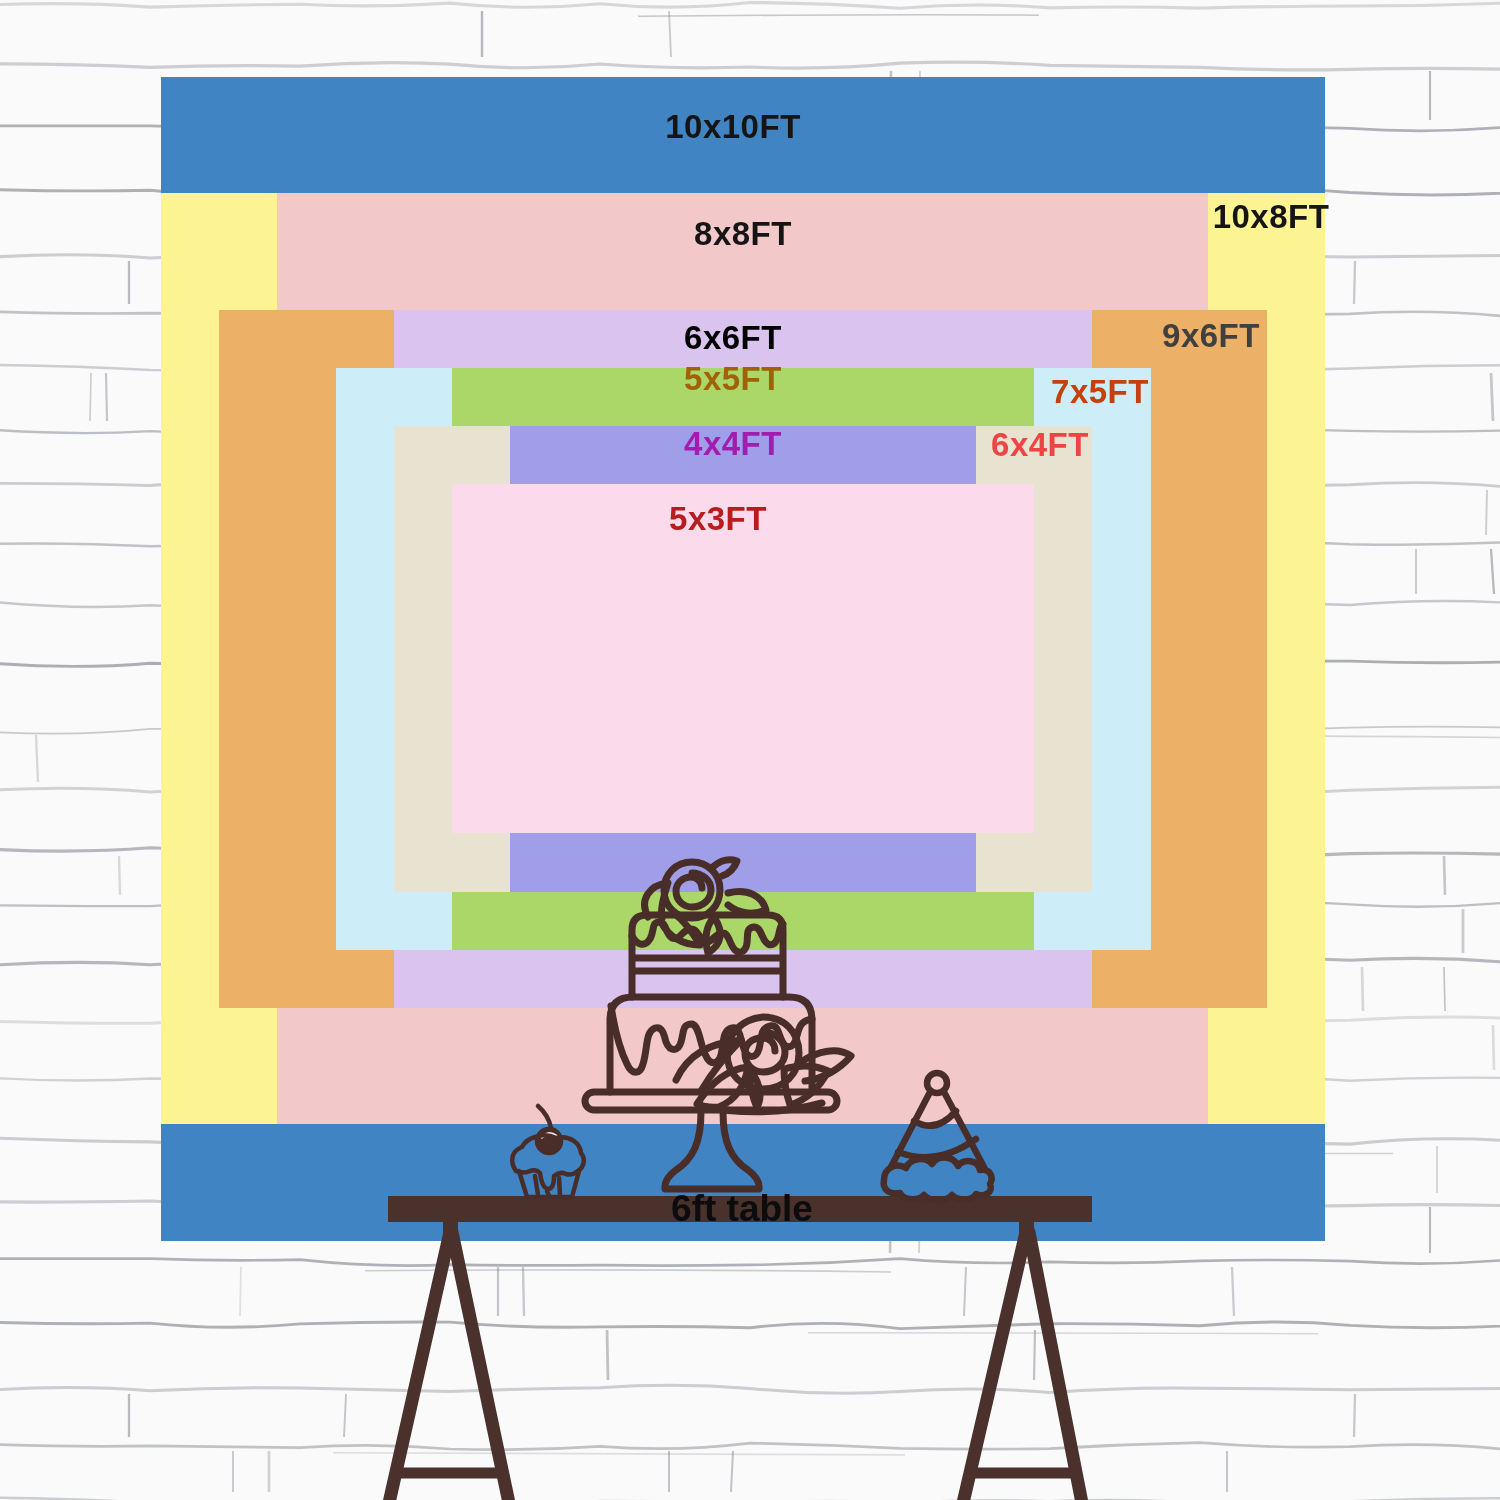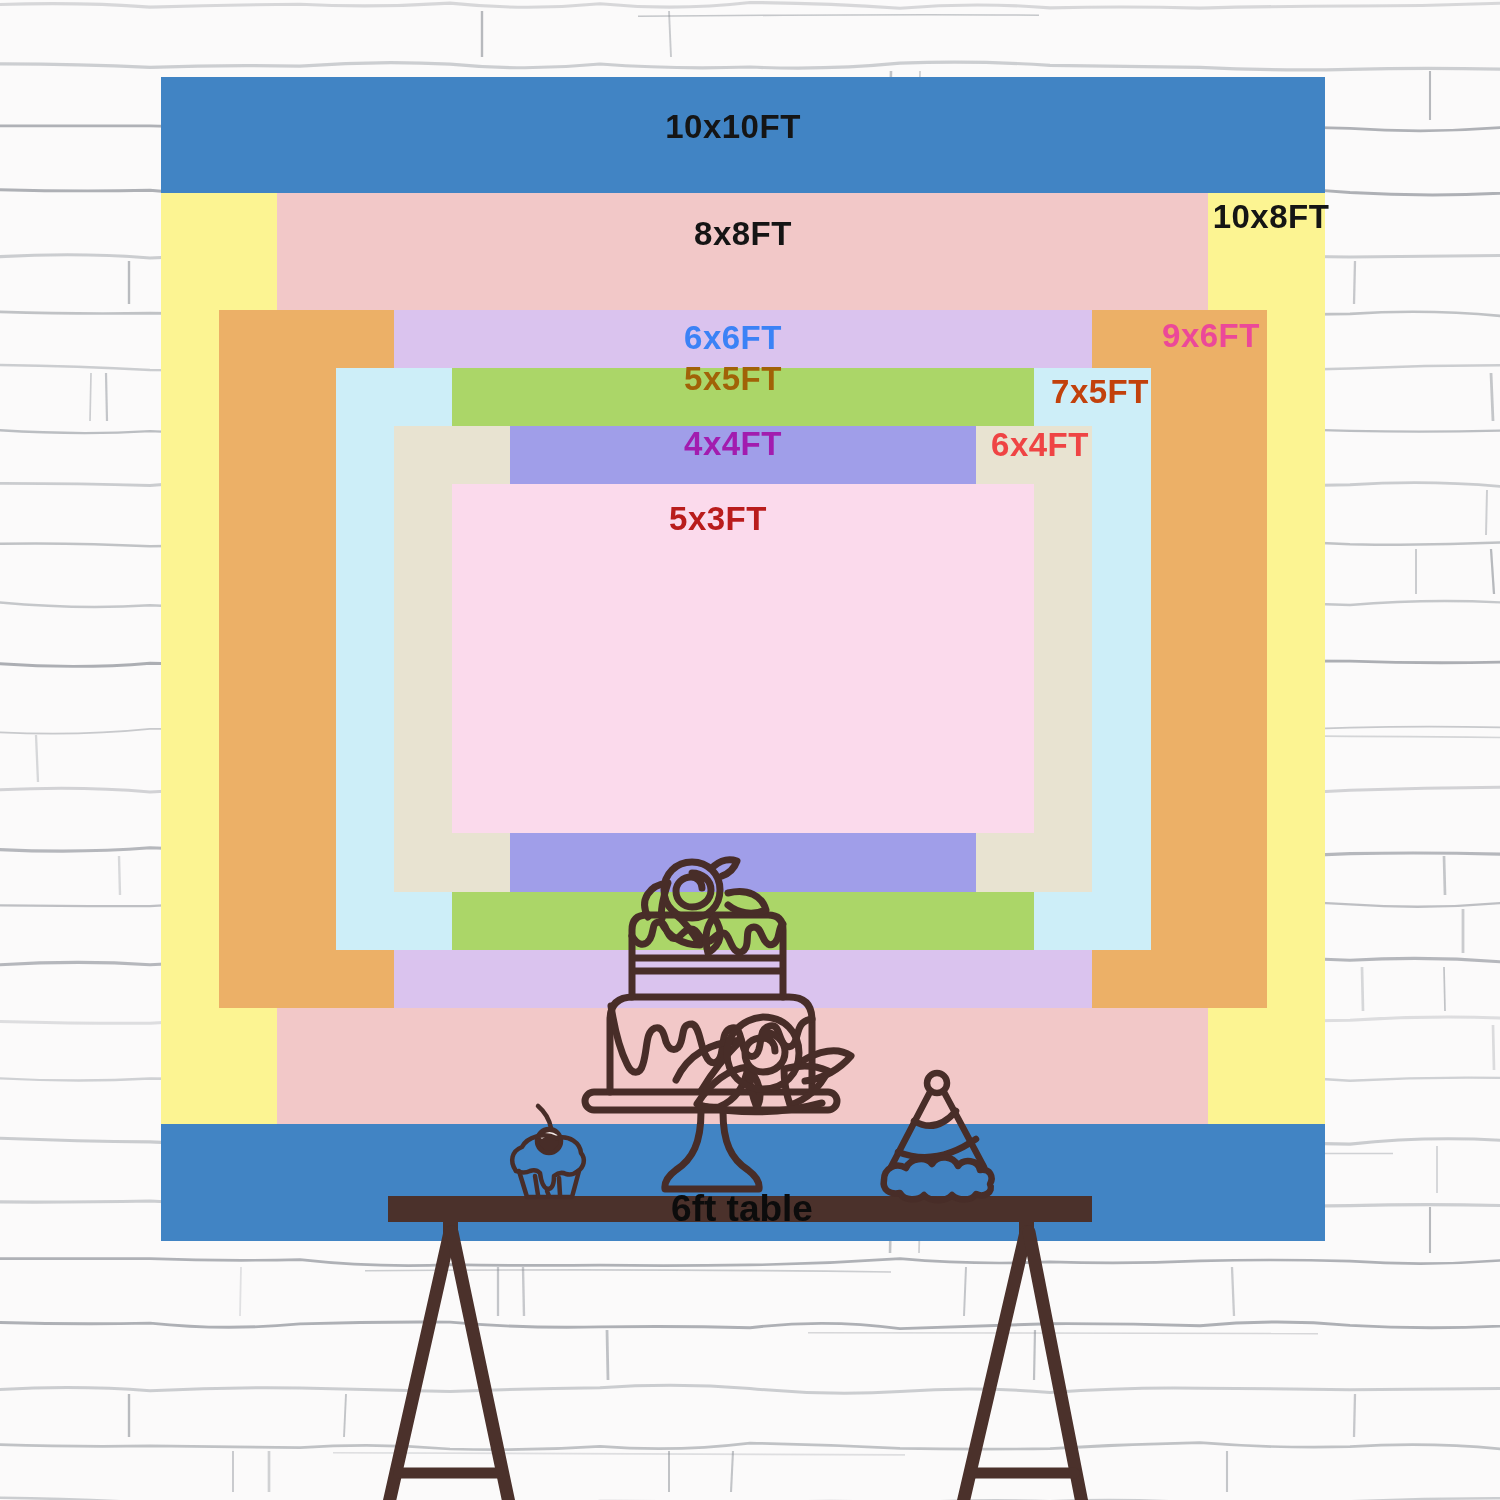--- a/index.html
+++ b/index.html
@@ -174,22 +174,22 @@
       <div class="bd-rect" style="left: 219px; top: 310px; width: 1048px; height: 698px; background: rgb(236, 176, 103);"></div>
       <div class="bd-rect" style="left: 394px; top: 310px; width: 698px; height: 698px; background: rgb(218, 195, 238);"></div>
       <div class="bd-rect" style="left: 336px; top: 368px; width: 815px; height: 582px; background: rgb(205, 238, 248);"></div>
       <div class="bd-rect" style="left: 452px; top: 368px; width: 582px; height: 582px; background: rgb(171, 214, 104);"></div>
       <div class="bd-rect" style="left: 394px; top: 426px; width: 698px; height: 466px; background: rgb(232, 227, 209);"></div>
       <div class="bd-rect" style="left: 510px; top: 426px; width: 466px; height: 466px; background: rgb(160, 158, 233);"></div>
       <div class="bd-rect" style="left: 452px; top: 484px; width: 582px; height: 349px; background: rgb(251, 218, 236);"></div>
       <div class="size-label" style="left: 733px; top: 127px; color: rgb(21, 21, 21);">10x10FT</div>
       <div class="size-label" style="left: 1267px; top: 217px; color: rgb(21, 21, 21); padding-left: 8px;">10x8FT</div>
       <div class="size-label" style="left: 733px; top: 234px; color: rgb(21, 21, 21); margin-left: 10px;">8x8FT</div>
-      <div class="size-label" style="left: 1211px; top: 336px; color: #ec4899;">9x6FT</div>
-      <div class="size-label" style="left: 733px; top: 338px; color: #3b82f6;">6x6FT</div>
+      <div class="size-label" style="left: 1211px; top: 336px; color: #404040;">9x6FT</div>
+      <div class="size-label" style="left: 733px; top: 338px; color: #000000;">6x6FT</div>
       <div class="size-label" style="left: 1100px; top: 392px; color: #c2410c;">7x5FT</div>
       <div class="size-label" style="left: 733px; top: 379px; color: #a16207;">5x5FT</div>
       <div class="size-label" style="left: 1040px; top: 445px; color: #ef4444;">6x4FT</div>
       <div class="size-label" style="left: 733px; top: 444px; color: #a21caf;">4x4FT</div>
       <div class="size-label" style="left: 718px; top: 519px; color: #b91c1c;">5x3FT</div>
     </div>
 
   <svg class="layer" width="1500" height="1500" viewBox="0 0 1500 1500">
 
     <g>

